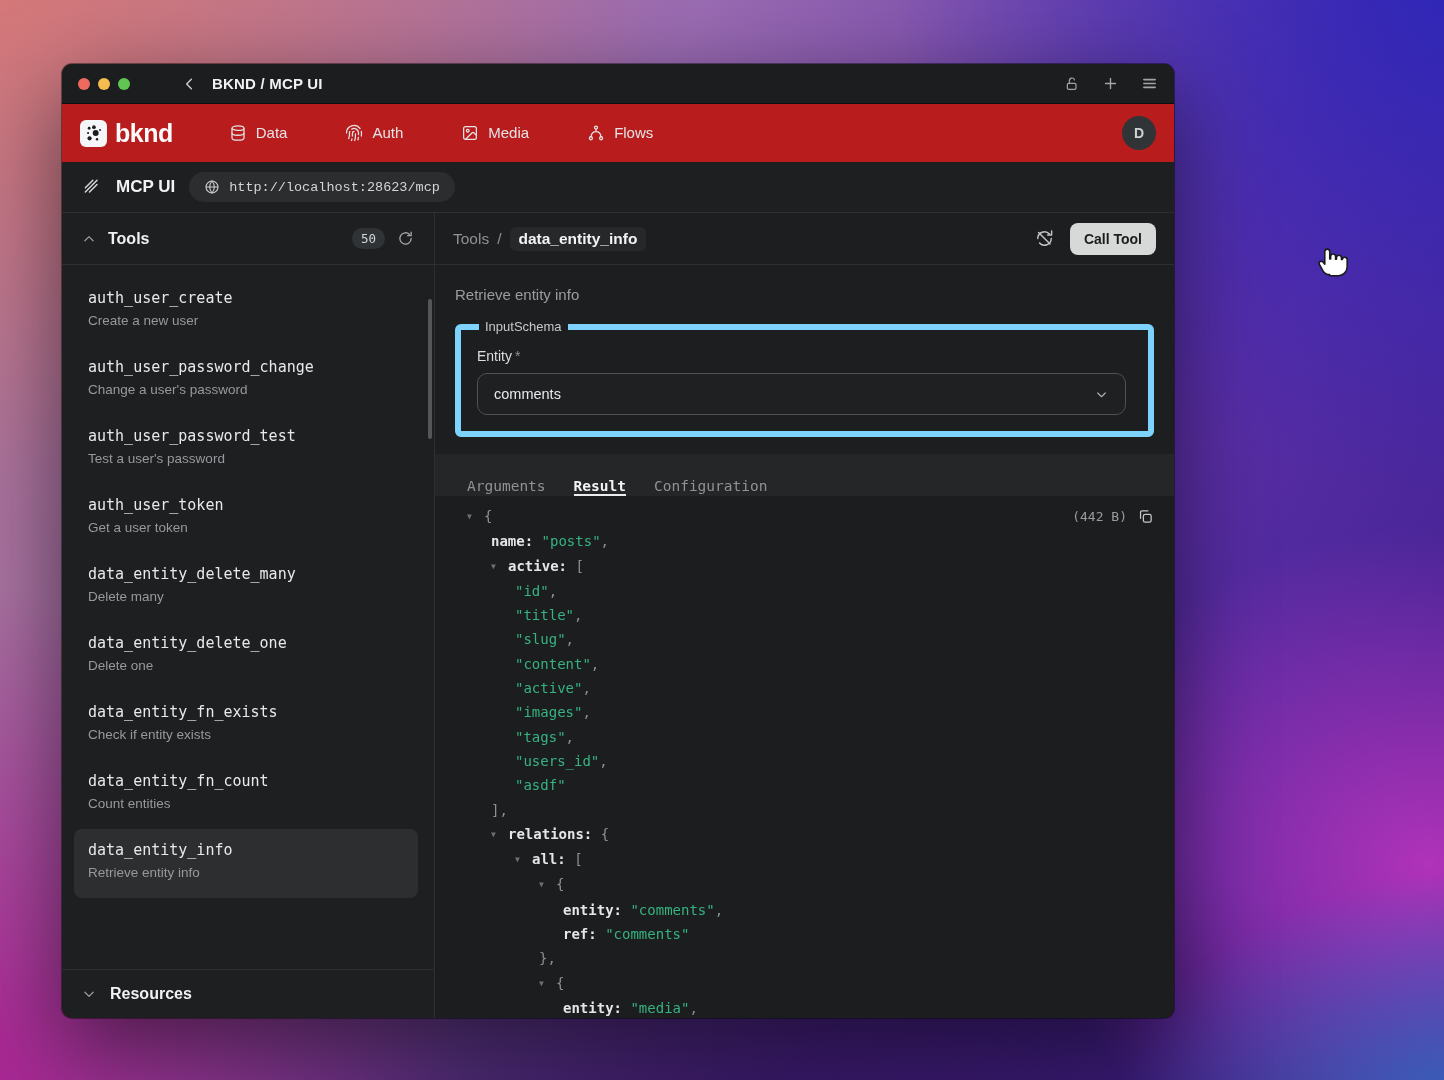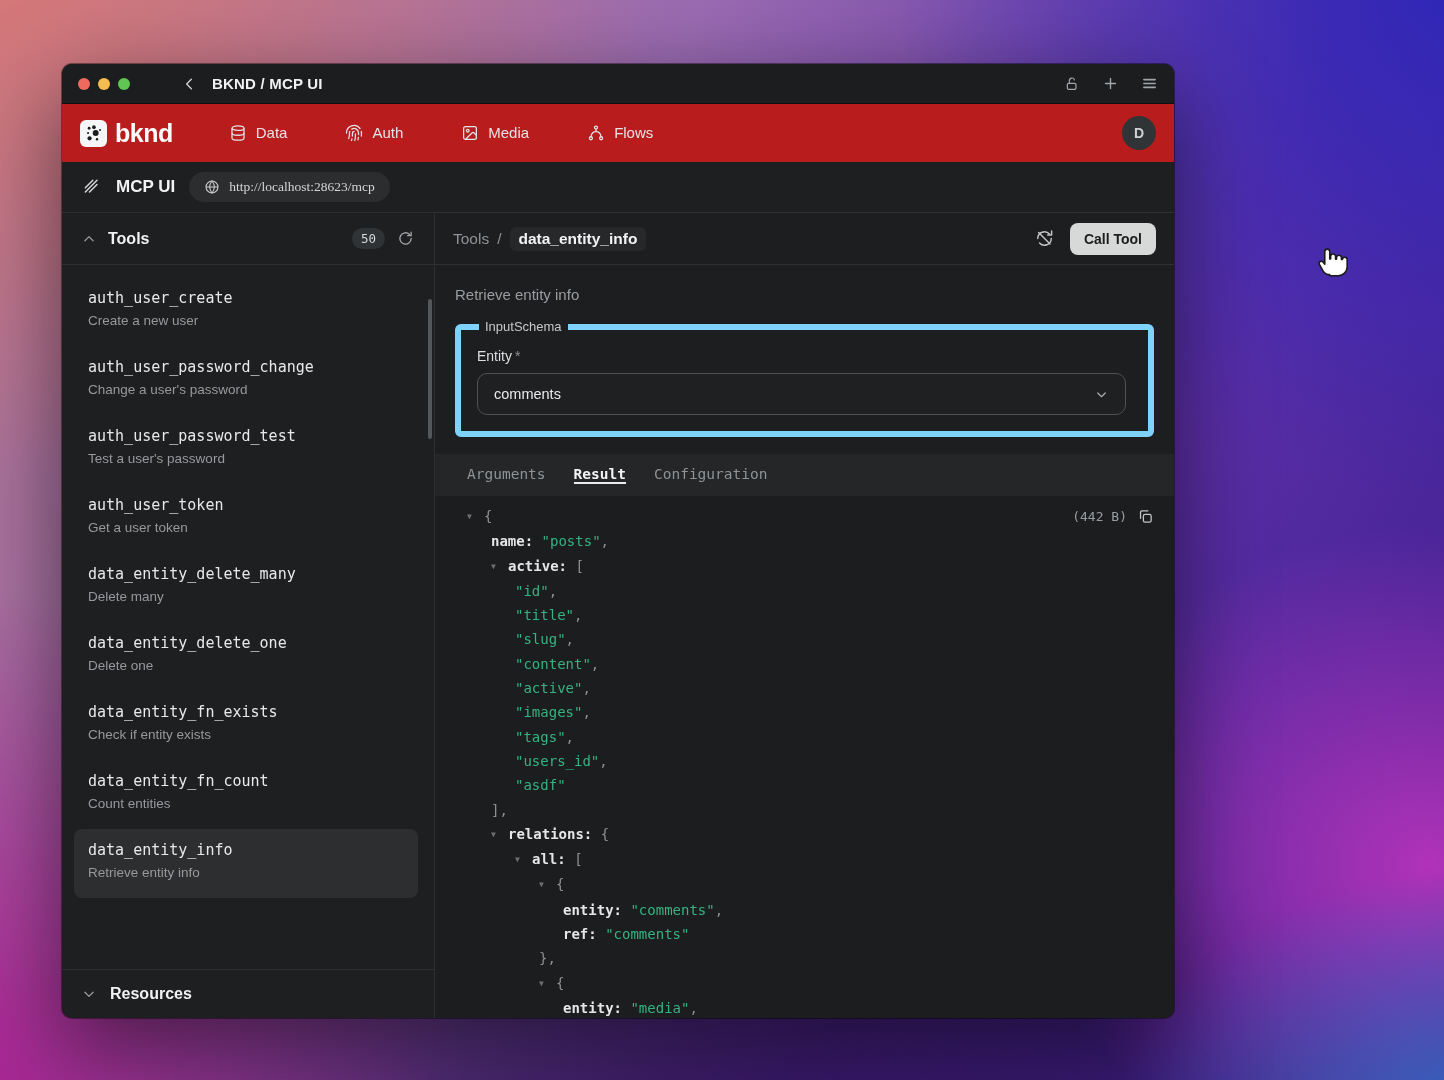--- a/index.html
+++ b/index.html
@@ -43,21 +43,21 @@
   .nav{ display:flex; align-items:center; gap:58px; margin-left:56px; }
   .nav-item{ display:flex; gap:9px; color:#e3e4e6; font-size:15px; cursor:pointer; }
   .nav-item svg{ display:block; }
   .avatar{ margin-left:auto; width:34px; height:34px; border-radius:50%; background:#313436;
     color:#cfd2d4; font-size:14px; font-weight:700; display:flex; align-items:center; justify-content:center; cursor:pointer; }
 
   
   .toolbar{ height:51px; border-bottom:1px solid #2d3032; display:flex; align-items:center; padding:0 20px; gap:14px; flex:0 0 auto; }
   .toolbar .app-title{ color:#f2f3f4; font-size:17px; font-weight:700; }
   .url-pill{ display:flex; align-items:center; gap:9px; background:#2b2d2f; border-radius:16px; padding:7px 15px; cursor:pointer; }
-  .url-pill .url{ color:#d3d5d7; font-size:13.5px; font-family:Liberation Serif, serif;text-align:center; }
+  .url-pill .url{ color:#d3d5d7; font-size:13.5px; font-family:Liberation Mono, monospace;text-align:center; }
 
   
   .content{ flex:1; display:flex; min-height:0; }
 
   
   .sidebar{ width:373px; flex:0 0 auto; border-right:1px solid #2d3032; display:flex; flex-direction:column; min-height:0; }
   .side-head{ height:52px; flex:0 0 auto; border-bottom:1px solid #2d3032; display:flex; align-items:center; padding:0 20px; gap:12px; }
   .side-head .label{ color:#f0f1f2; font-size:16px; font-weight:700; }
   .badge{ margin-left:auto; background:#303335; color:#d4d6d8; font-family:"DejaVu Sans Mono", monospace;
     font-size:12.5px; padding:3px 9px; border-radius:11px; }
@@ -86,21 +86,21 @@
 
   fieldset.schema{ margin:16px 20px 0 20px; border:6px solid #7dd3fc; border-radius:6px; padding:10px 22px 16px 16px; }
   fieldset.schema legend{ color:#c7c9cb; font-size:13px; padding:0 6px; margin-left:2px; }
   .field-label{ color:#dcdee0; font-size:14px; margin-top:4px; }
   .req{ color:#8f9396; margin-left:3px; }
   .select{ margin-top:9px; height:42px; border:1px solid #4e5254; border-radius:10px; background:#1e2022;
     display:flex; align-items:center; padding:0 16px; cursor:pointer; }
   .select .value{ color:#e9eaeb; font-size:14.5px; }
   .select .chev{ margin-left:auto; color:#a7aaac; display:flex; }
 
-  .tabs{ margin-top:17px; height:42px; flex:0 0 auto; background:#242628; display:flex; align-items:center; padding:0 0 0 32px; gap:28px; }
+  .tabs{ margin-top:17px; height:42px; flex:0 0 auto; background:#242628; display:flex; align-items:flex-end; padding:0 0 0 32px; gap:28px; }
   .tab{ display:flex; align-items:center; font-family:"DejaVu Sans Mono", monospace; font-size:14.5px;
     color:#8f9396; border-bottom:2px solid transparent; cursor:pointer; }
   .tab.active{ color:#f2f3f4; font-weight:700; border-bottom-color:#ededee; }
 
   .result{ flex:1; position:relative; background:#1b1d1f; padding-top:8px; overflow:hidden;
     font-family:"DejaVu Sans Mono", monospace; font-size:14px; }
   .ln{ line-height:24.3px; white-space:pre; }
   .tog{ display:inline-block; width:17px; font-size:8px; color:#6c7073; vertical-align:2px; cursor:pointer; }
   .key{ color:#e4e6e8; font-weight:700; }
   .str{ color:#36b381; }

